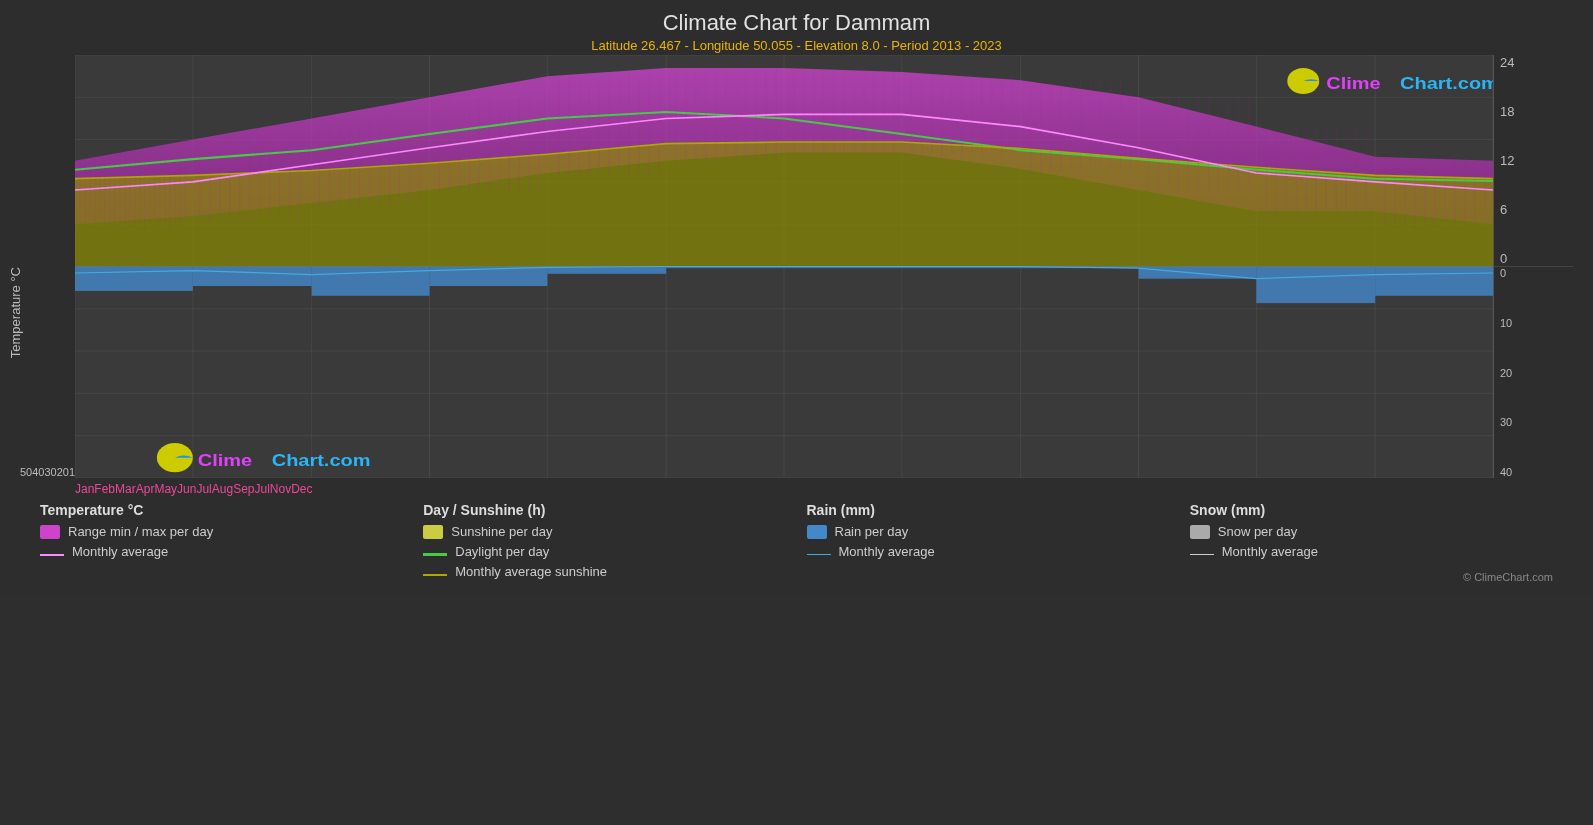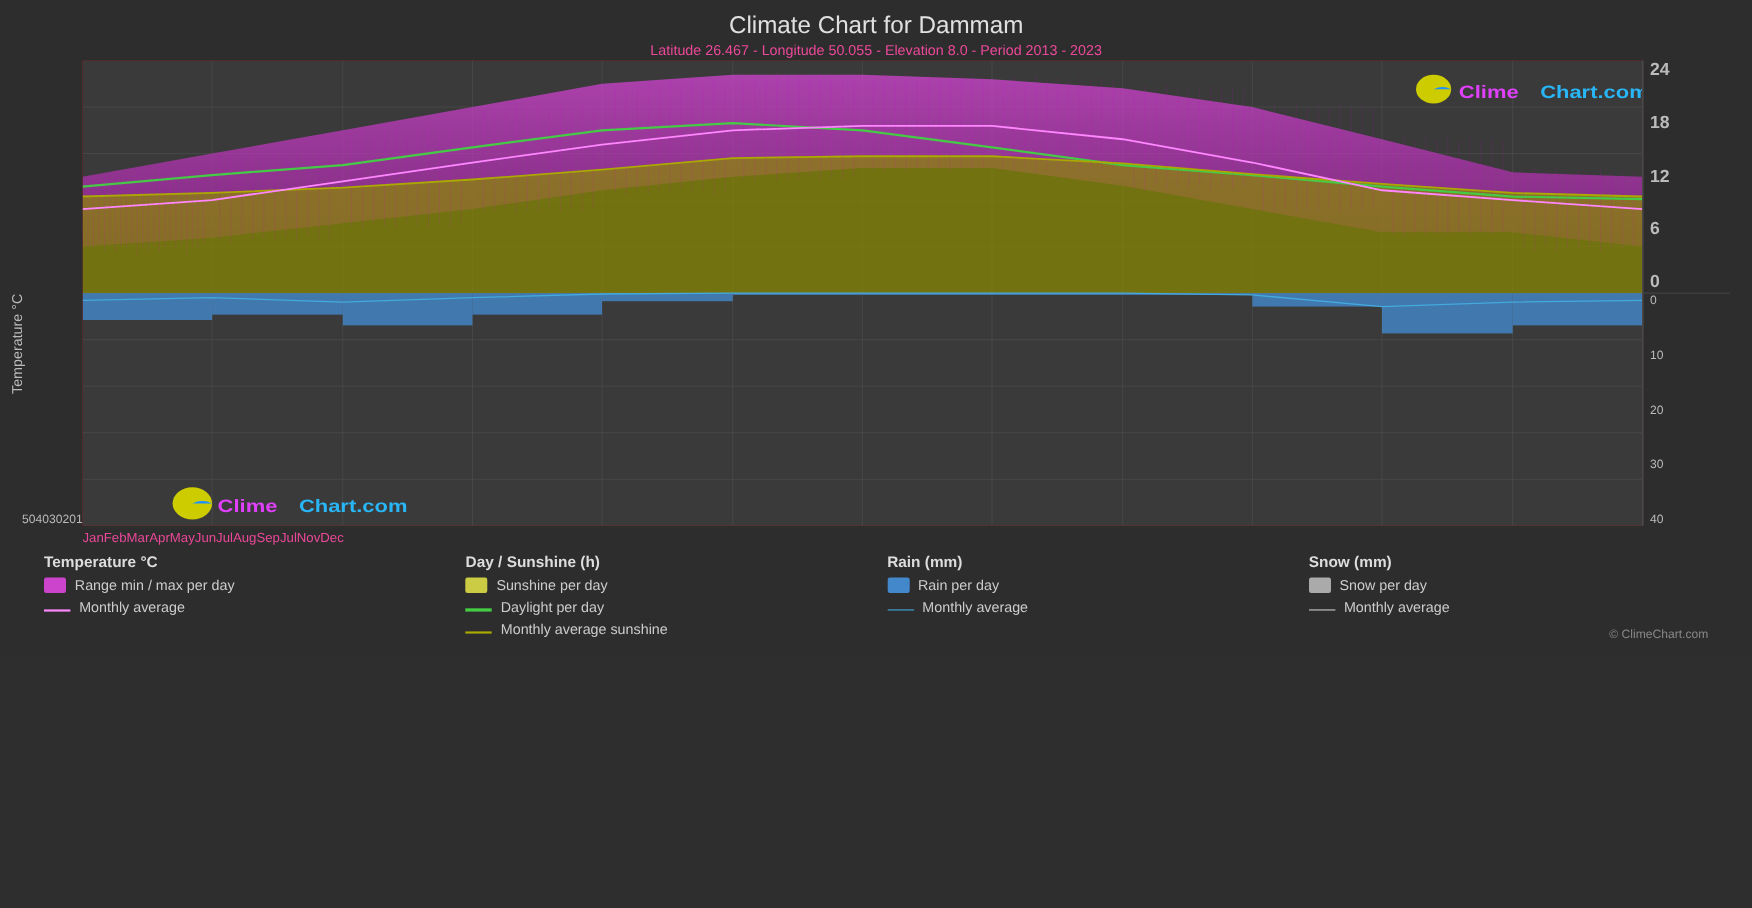--- a/index.html
+++ b/index.html
@@ -27,21 +27,21 @@
     }
 
     .chart-title {
       font-size: 22px;
       color: #e0e0e0;
       font-weight: normal;
     }
 
     .chart-subtitle {
       font-size: 13px;
-      color: #ec4899;
+      color: #eab308;
       margin-top: 2px;
     }
 
     .y-axis-values-left {
       display: flex;
       flex-direction: row;
       justify-content: space-between;
       align-items: flex-end;
       padding-right: 6px;
       height: 100%;
@@ -412,21 +412,21 @@
           <line x1="1382" y1="121" x2="1382" y2="213"></line>
           <line x1="1392" y1="125" x2="1392" y2="209"></line>
           <line x1="1402" y1="123" x2="1402" y2="211"></line>
           <line x1="1412" y1="126" x2="1412" y2="208"></line>
         </g>
       </svg>
     </div>
 
     <div style="width:80px; display:flex; flex-direction:column; position:relative;">
 
-      <div style="flex:1; display:flex; flex-direction:column; justify-content:space-between; align-items:flex-start; padding-left:6px; font-size:16px; color:#bbb; border-left:1px solid #555; border-bottom:1px solid #444;font-weight:bold;">
+      <div style="flex:1; display:flex; flex-direction:column; justify-content:space-between; align-items:flex-start; padding-left:6px; font-size:13px; color:#bbb; border-left:1px solid #555; border-bottom:1px solid #444;">
         <span>24</span>
         <span>18</span>
         <span>12</span>
         <span>6</span>
         <span>0</span>
       </div>
 
       <div style="flex:1; display:flex; flex-direction:column; justify-content:space-between; align-items:flex-start; padding-left:6px; font-size:11px; color:#bbb; border-left:1px solid #555;">
         <span>0</span>
         <span>10</span>

